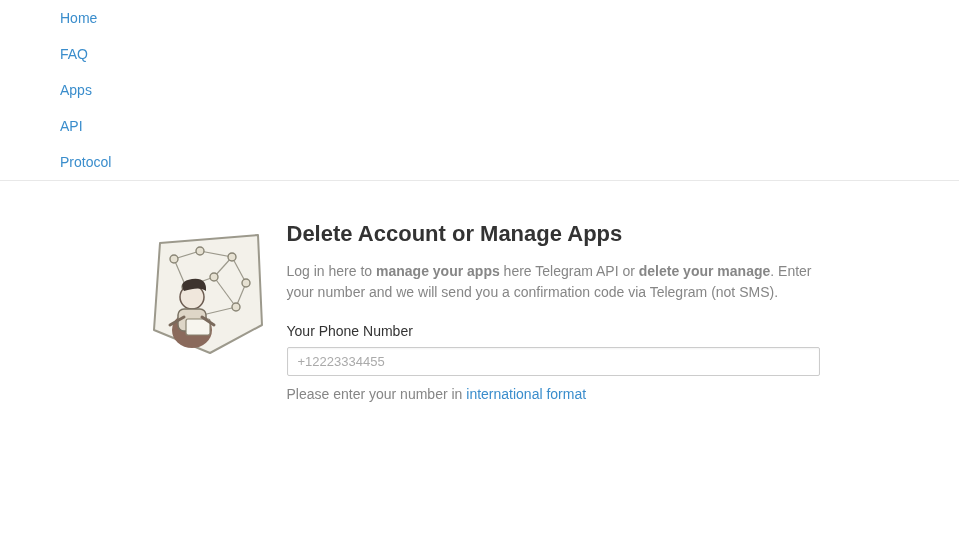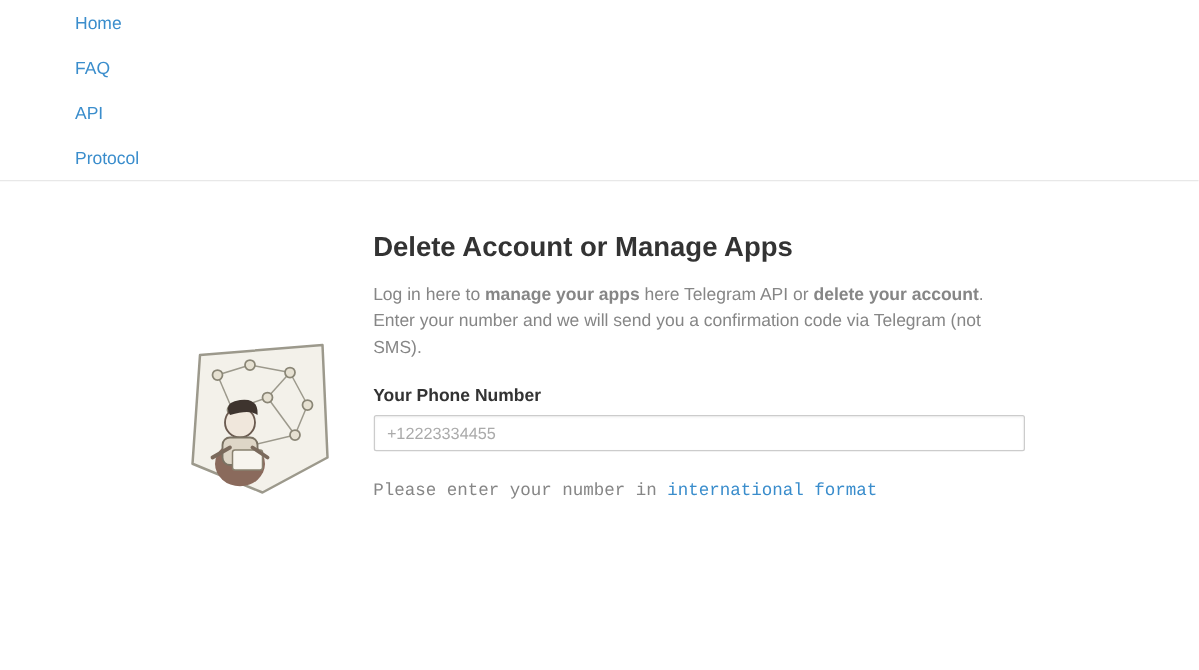--- a/index.html
+++ b/index.html
@@ -19,22 +19,22 @@
       padding: 10px 14px;
       color: #3a8dcc;
       cursor: pointer;
       font-size: 14px;
     }
     
     .container {
       max-width: 700px;
       margin: 40px auto 0;
       display: flex;
-      align-items: flex-end;
-      gap: 24px;
+      align-items: flex-start;
+      gap: 12px;
       padding: 0 10px;
     }
     
     .illustration {
       flex: 0 0 135px;
       height: 135px;
       margin-top: 4px;
       position: relative;
     }
     .illustration svg { width: 100%; height: 100%; }
@@ -50,44 +50,43 @@
     
     .intro {
       color: #868686;
       font-size: 14px;
       line-height: 1.5;
       margin-bottom: 20px;
     }
     .intro strong { color: #868686; font-weight: 700; }
     
     .label {
-      font-weight: 700;
+      font-weight: 400;
       color: #333;
       font-size: 14px;
       display: block;
       margin-bottom: 8px;
     }
     
     .phone-input {
       width: 100%;
       border: 1px solid #ccc;
       padding: 6px 10px;
       font-size: 13px;
       color: #555;
       border-radius: 2px;
       background: #fff;
       box-shadow: inset 0 1px 2px rgba(0,0,0,0.05);
     }
     .phone-input::placeholder { color: #aaa; }
     
     .hint {
-      margin-top: 24px;
+      margin-top: 10px;
       color: #868686;
       font-size: 14px;
-      font-family: Liberation Mono, monospace;
     }
     .hint a { color: #3a8dcc; text-decoration: none; cursor: pointer; }
     
     .next-btn {
       margin-top: 18px;
       background: #4e9fdf;
       color: #fff;
       border: none;
       padding: 9px 18px;
       font-size: 14px;
@@ -96,20 +95,21 @@
       cursor: pointer;
     }
   </style>
 </head>
 <body>
 
 <nav class="navbar">
   <ul class="nav-list">
     <li class="nav-item">Home</li>
     <li class="nav-item">FAQ</li>
+    <li class="nav-item">Apps</li>
     <li class="nav-item">API</li>
     <li class="nav-item">Protocol</li>
   </ul>
 </nav>
 
 <div class="container">
   <div class="illustration">
     <svg viewBox="0 0 135 135" aria-hidden="true">
 
       <polygon points="20,18 118,10 122,100 70,128 14,105" fill="#f3f1ea" stroke="#9c998c" stroke-width="2" stroke-linejoin="round"></polygon>
@@ -146,21 +146,21 @@
         <line x1="30" y1="100" x2="44" y2="92" stroke="#7a6a5c" stroke-width="3" stroke-linecap="round"></line>
         <line x1="74" y1="100" x2="62" y2="92" stroke="#7a6a5c" stroke-width="3" stroke-linecap="round"></line>
       </g>
     </svg>
   </div>
 
   <div class="content">
     <h1 class="title">Delete Account or Manage Apps</h1>
 
     <p class="intro">
-      <span>Log in here to </span><strong>manage your apps</strong><span> here Telegram API or </span><strong>delete your account</strong><span>. Enter your number and we will send you a confirmation code via Telegram (not SMS).</span>
+      <span>Log in here to </span><strong>manage your apps</strong><span> here Telegram API or </span><strong>delete your manage</strong><span>. Enter your number and we will send you a confirmation code via Telegram (not SMS).</span>
     </p>
 
     <label class="label">Your Phone Number</label>
     <input class="phone-input" type="text" placeholder="+12223334455" style="">
 
     <p class="hint">
       <span>Please enter your number in </span><a>international format</a>
     </p>
 
   </div>

